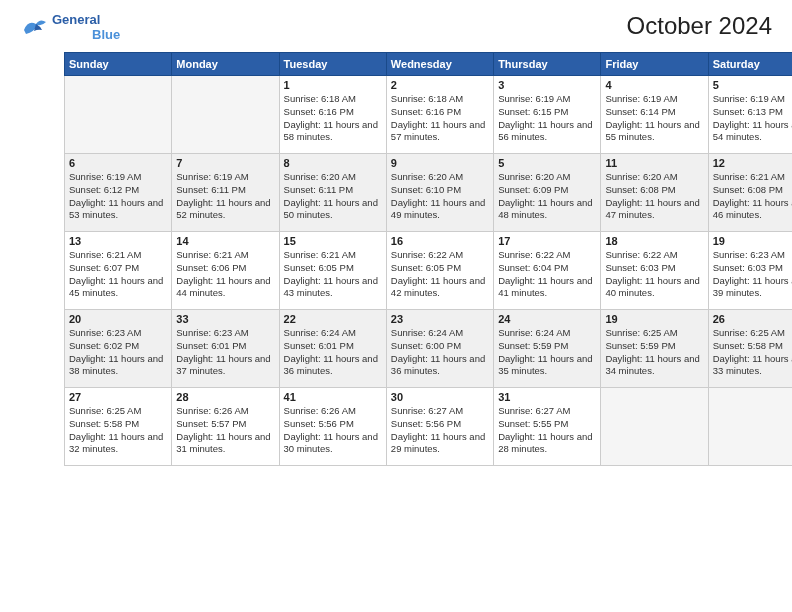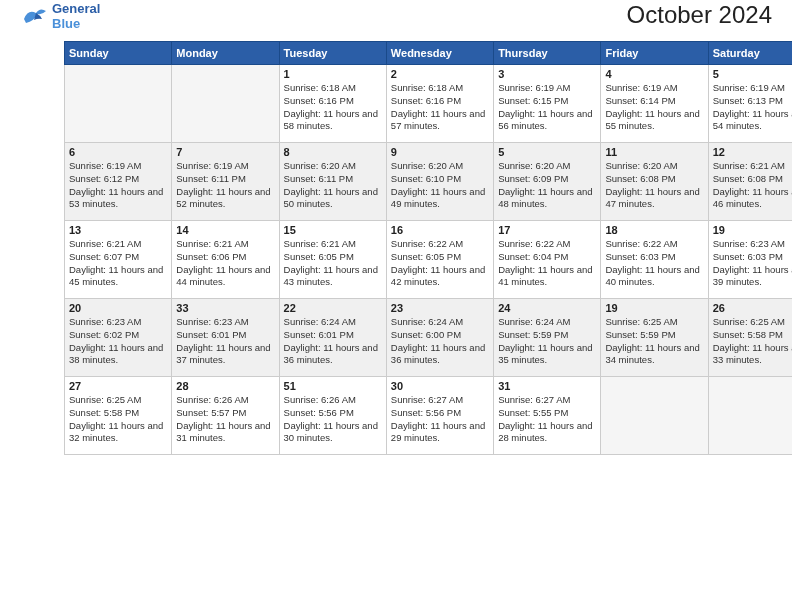--- a/index.html
+++ b/index.html
@@ -6,21 +6,21 @@
     body {
       font-family: Arial, sans-serif;
       background: #fff;
       width: 792px;
       height: 612px;
       overflow: hidden;
     }
     .page {
       width: 792px;
       height: 612px;
-      padding: 1px 20px;
+      padding: 12px 20px;
       background: #fff;
     }
     .header {
       display: flex;
       align-items: flex-start;
       justify-content: space-between;
       margin-bottom: 10px;
     }
     .logo {
       display: flex;
@@ -88,21 +88,21 @@
 
 <div class="page">
   <div class="header">
     <div class="logo">
       <svg class="logo-bird" viewBox="0 0 28 22" xmlns="http://www.w3.org/2000/svg">
         <path d="M4 14 Q8 4 16 8 Q20 2 26 6 Q22 10 18 9 Q14 16 6 18Z" fill="#4a90d9"></path>
         <path d="M16 8 Q20 10 22 14 Q18 13 14 15Z" fill="#2b5ea7"></path>
       </svg>
       <div>
         <div style="font-size:13px;font-weight:bold;color:#2b5ea7;">General</div>
-        <div style="font-size:13px;font-weight:bold;color:#4a90d9;">Blue</div>
+        <div style="font-size:13px;font-weight:bold;color:#4a90d9;margin-left:40px;">Blue</div>
       </div>
     </div>
     <div class="title-block">
       <div class="month-title">October 2024</div>
     </div>
   </div>
 
   <table class="calendar">
     <thead>
       <tr>
@@ -289,21 +289,21 @@
 Sunset: 5:58 PM
 Daylight: 11 hours and 32 minutes.</div>
           </td>
           <td>
             <span class="day-num">28</span>
             <div class="day-info" style="white-space: pre-line;">Sunrise: 6:26 AM
 Sunset: 5:57 PM
 Daylight: 11 hours and 31 minutes.</div>
           </td>
           <td>
-            <span class="day-num">51</span>
+            <span class="day-num">41</span>
             <div class="day-info" style="white-space: pre-line;">Sunrise: 6:26 AM
 Sunset: 5:56 PM
 Daylight: 11 hours and 30 minutes.</div>
           </td>
           <td>
             <span class="day-num">30</span>
             <div class="day-info" style="white-space: pre-line;">Sunrise: 6:27 AM
 Sunset: 5:56 PM
 Daylight: 11 hours and 29 minutes.</div>
           </td>

